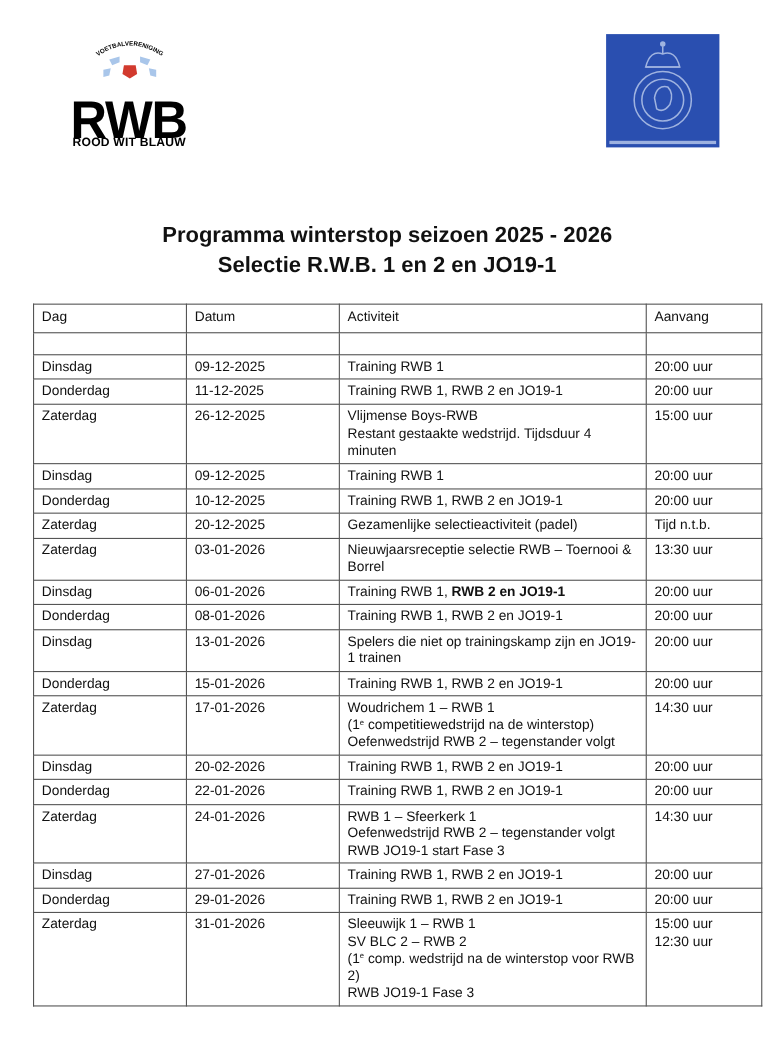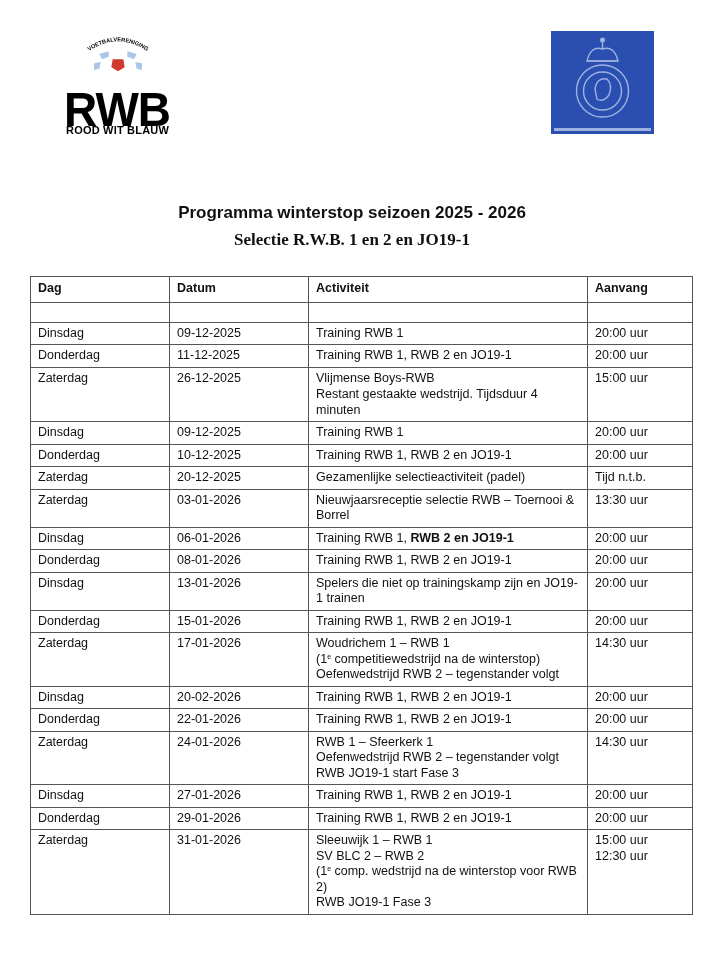--- a/index.html
+++ b/index.html
@@ -6,26 +6,26 @@
   body { width:704px; height:960px; position:relative; overflow:hidden;
          font-family:"Liberation Sans", sans-serif; color:#111; }
   .logo-rwb { position:absolute; left:60px; top:34px; width:116px; height:104px; }
   .logo-rwb .arc { position:absolute; left:0; top:0; width:116px; height:40px; }
   .logo-rwb .rwb-big { position:absolute; left:4px; top:52px; font-weight:bold; font-size:46px;
          letter-spacing:-1px; line-height:46px; color:#000; font-family:"Liberation Sans", sans-serif; transform:scaleY(1.05); }
   .logo-rwb .rwb-sub { position:absolute; left:6px; top:90px; font-weight:bold; font-size:11px; letter-spacing:0.2px; color:#000; }
   .logo-blue { position:absolute; left:551px; top:31px; width:103px; height:103px; background:#2a4fb0; }
   .logo-blue svg { position:absolute; left:0; top:0; }
   .logo-blue .caption { position:absolute; left:3px; right:3px; bottom:3px; height:3px; background:#c6d3f0; opacity:0.75; }
-  .title { position:absolute; left:0; width:704px; text-align:center; font-weight:bold; font-size:17px; color:#111; }
+  .title { position:absolute; left:0; width:704px; text-align:center; font-weight:bold; font-size:20px; color:#111; }
   .t1 { top:203px; }
-  .t2 { top:230px;font-family:Liberation Serif, serif; }
+  .t2 { top:230px; }
   table { position:absolute; left:30px; top:276px; width:662px; border-collapse:collapse; table-layout:fixed; }
   td, th { border:1.5px solid #555; font-size:12.5px; vertical-align:top; padding:3px 7px 3px 7px; line-height:15.5px; text-align:left; font-weight:normal; }
-  th { font-weight:bold; padding-top:4px; padding-bottom:5px; }
+  th { font-weight:normal; padding-top:4px; padding-bottom:5px; }
   col.c1 { width:139px; } col.c2 { width:139px; } col.c3 { width:279px; } col.c4 { width:105px; }
   tr.empty td { height:13px; }
   .line { display:block; }
   .line.spaced { margin-top:1px; }
   b.bold { font-weight:bold;text-align:center; }
   sup { font-size:7px; vertical-align:4px; line-height:0; }
 </style>
 </head>
 <body>
 

